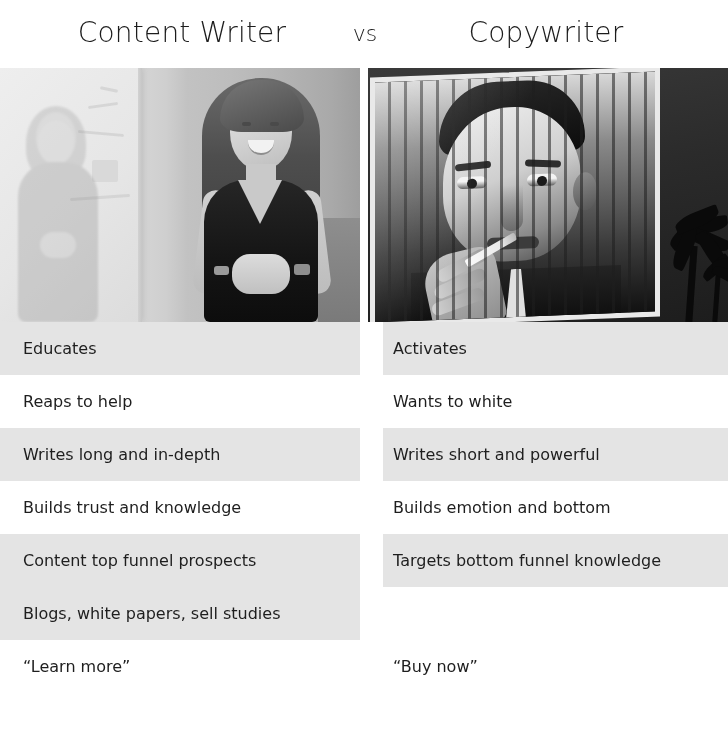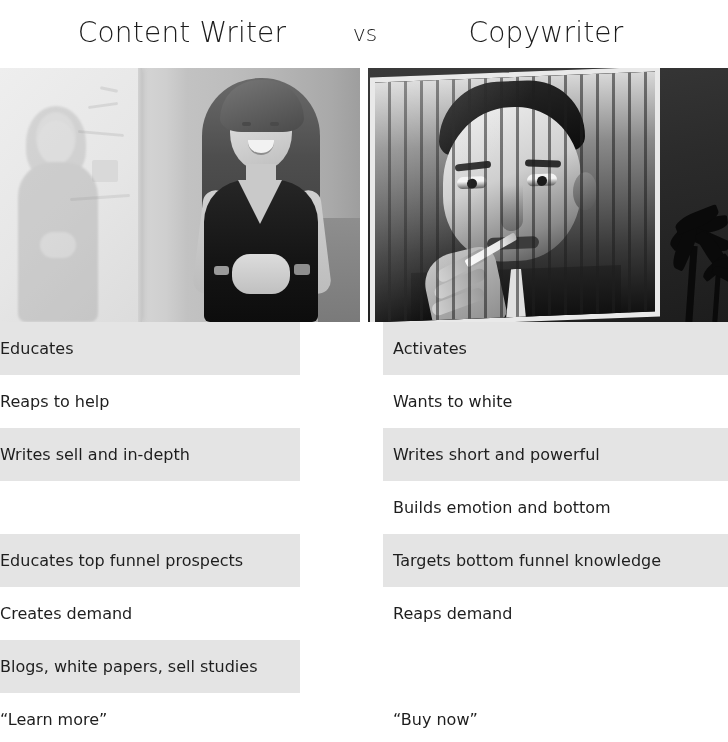--- a/index.html
+++ b/index.html
@@ -420,22 +420,22 @@
     display: flex;
     align-items: center;
     font-size: 16px;
     font-weight: 400;
     color: #1e1e1e;
     line-height: 20px;
     white-space: nowrap;
   }
   .cell.left {
     left: 0;
-    width: 300px;
-    padding-left: 0;
+    width: 360px;
+    padding-left: 23px;
     box-sizing: border-box;
   }
   .cell.right {
     left: 368px;
     width: 426px;
     padding-left: 10px;
     box-sizing: border-box;
     margin-left: 15px;
   }
   .row.shaded .cell { background: #e4e4e4; }
@@ -549,33 +549,30 @@
   <div class="rows" id="rows-container">
       <div class="row shaded">
         <div class="cell left">Educates</div>
         <div class="cell right">Activates</div>
       </div>
       <div class="row plain">
         <div class="cell left">Reaps to help</div>
         <div class="cell right">Wants to white</div>
       </div>
       <div class="row shaded">
-        <div class="cell left">Writes sell and in-depth</div>
+        <div class="cell left">Writes long and in-depth</div>
         <div class="cell right">Writes short and powerful</div>
       </div>
       <div class="row plain">
+        <div class="cell left">Builds trust and knowledge</div>
         <div class="cell right">Builds emotion and bottom</div>
       </div>
       <div class="row shaded">
-        <div class="cell left">Educates top funnel prospects</div>
+        <div class="cell left">Content top funnel prospects</div>
         <div class="cell right">Targets bottom funnel knowledge</div>
-      </div>
-      <div class="row plain">
-        <div class="cell left">Creates demand</div>
-        <div class="cell right">Reaps demand</div>
       </div>
       <div class="row shaded">
         <div class="cell left">Blogs, white papers, sell studies</div>
       </div>
       <div class="row plain">
         <div class="cell left">“Learn more”</div>
         <div class="cell right">“Buy now”</div>
       </div>
     </div>
 

